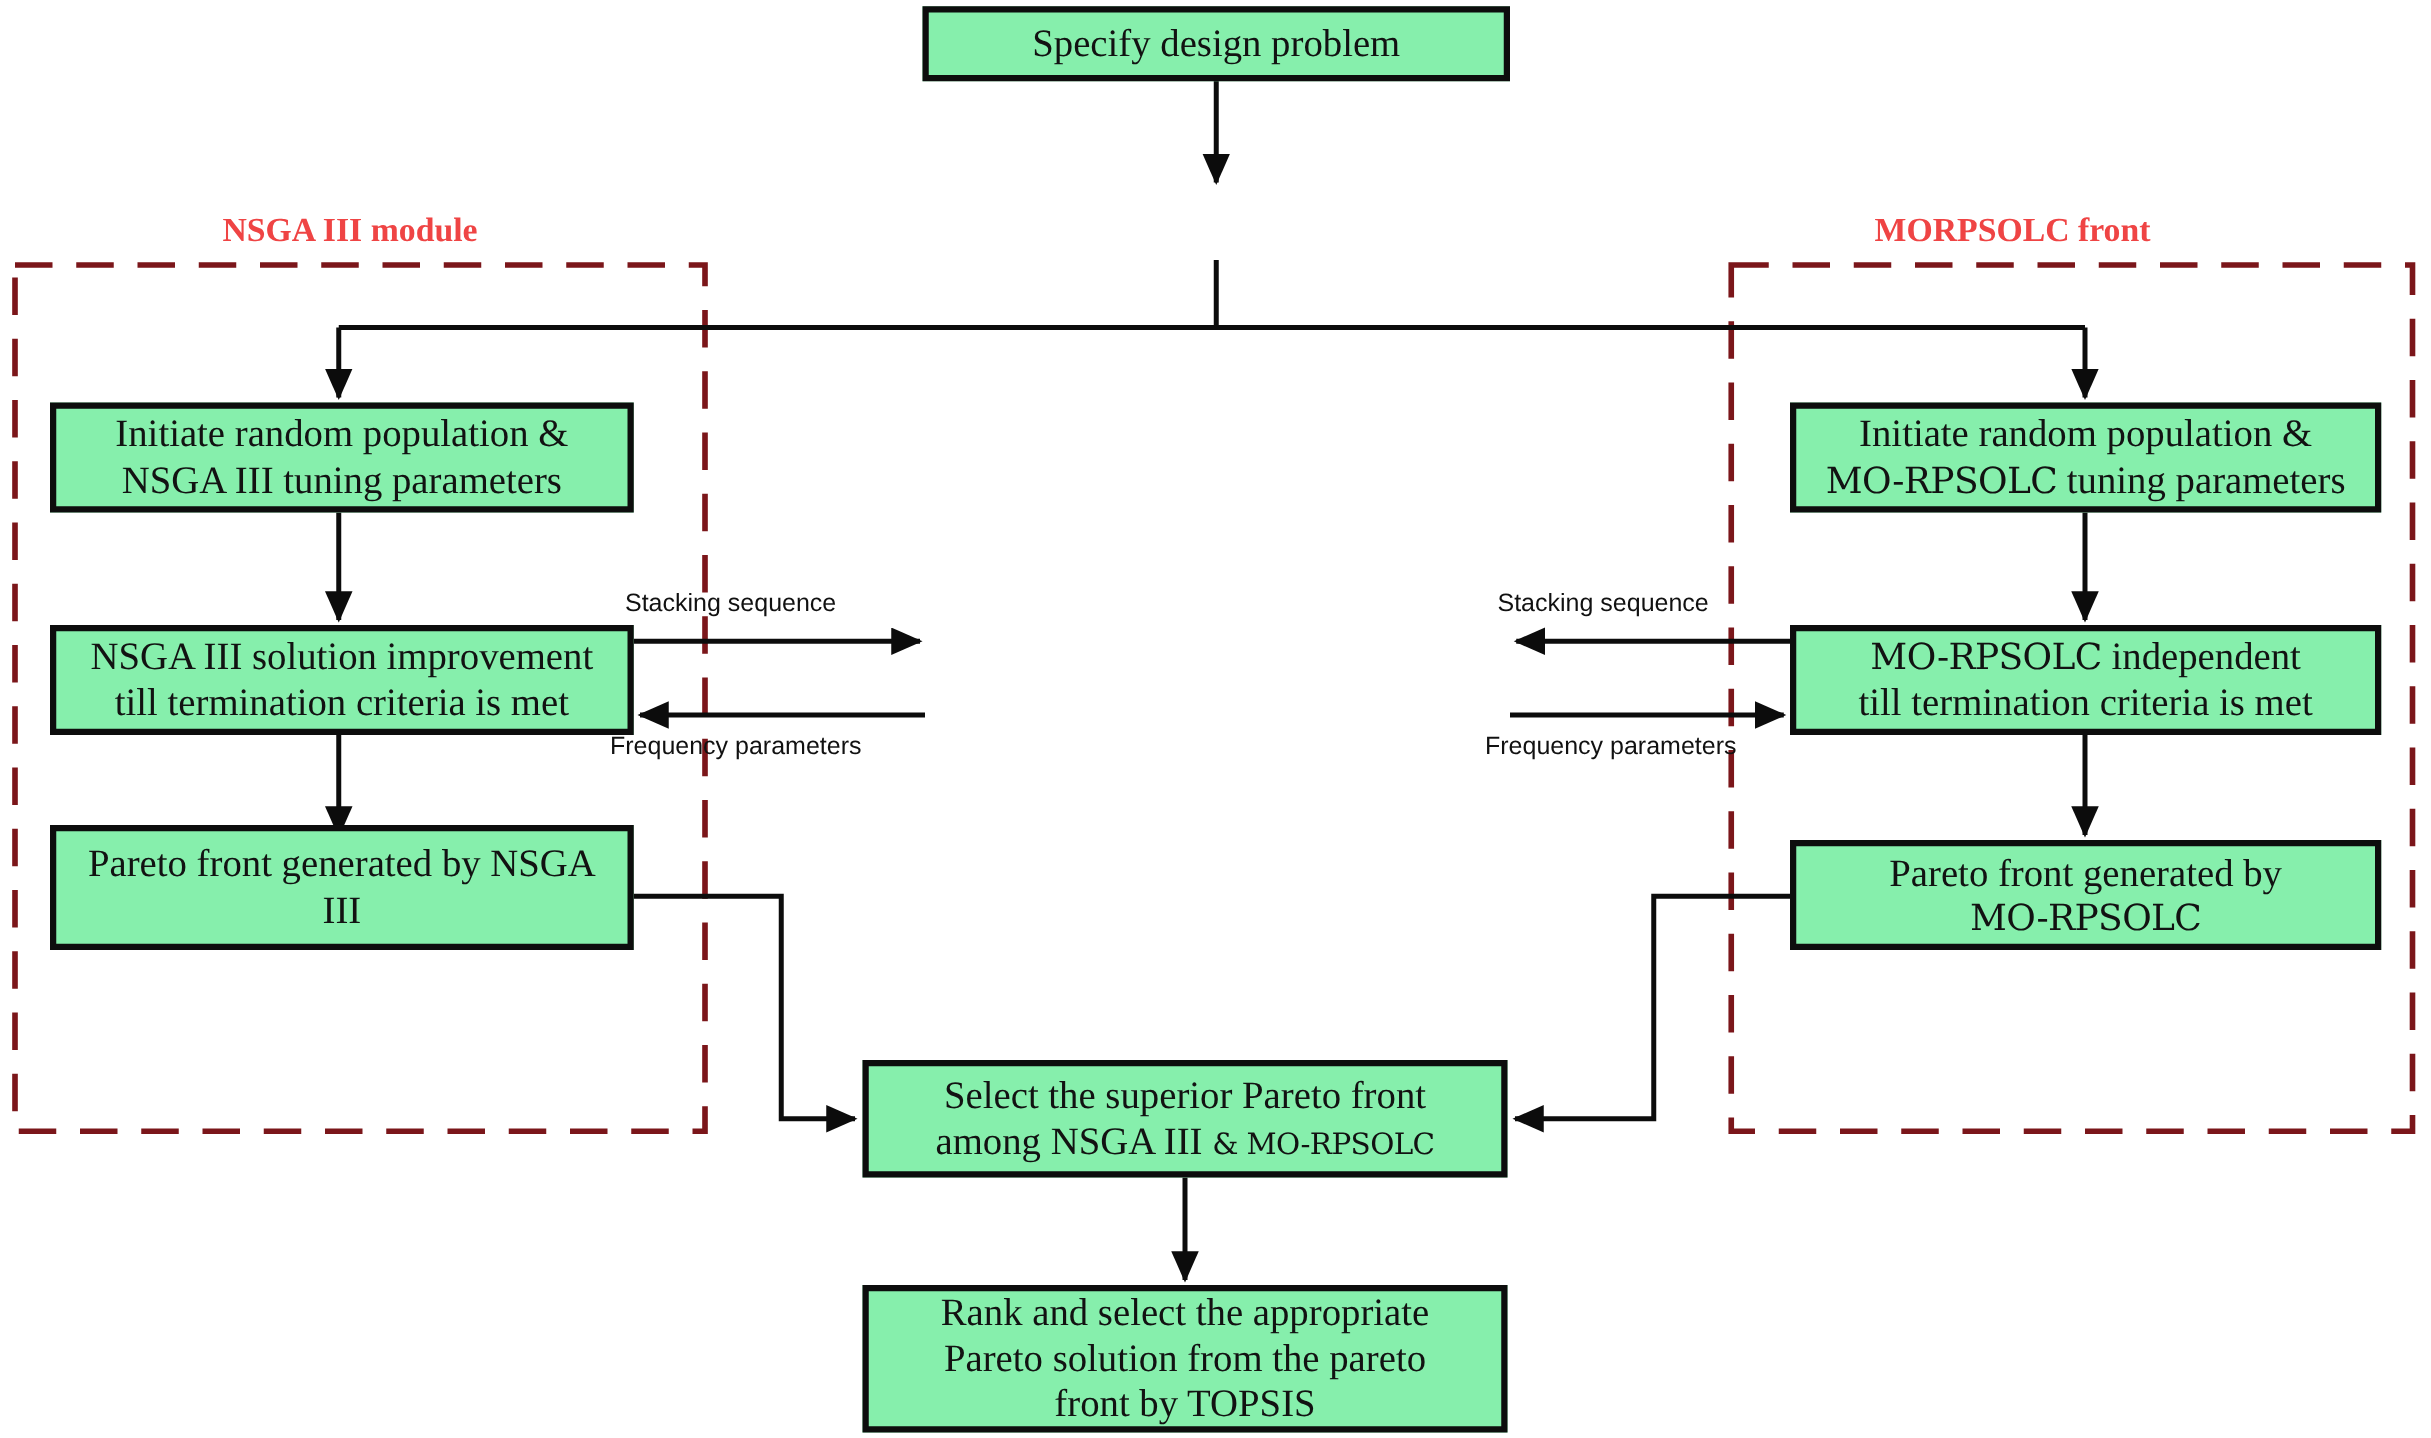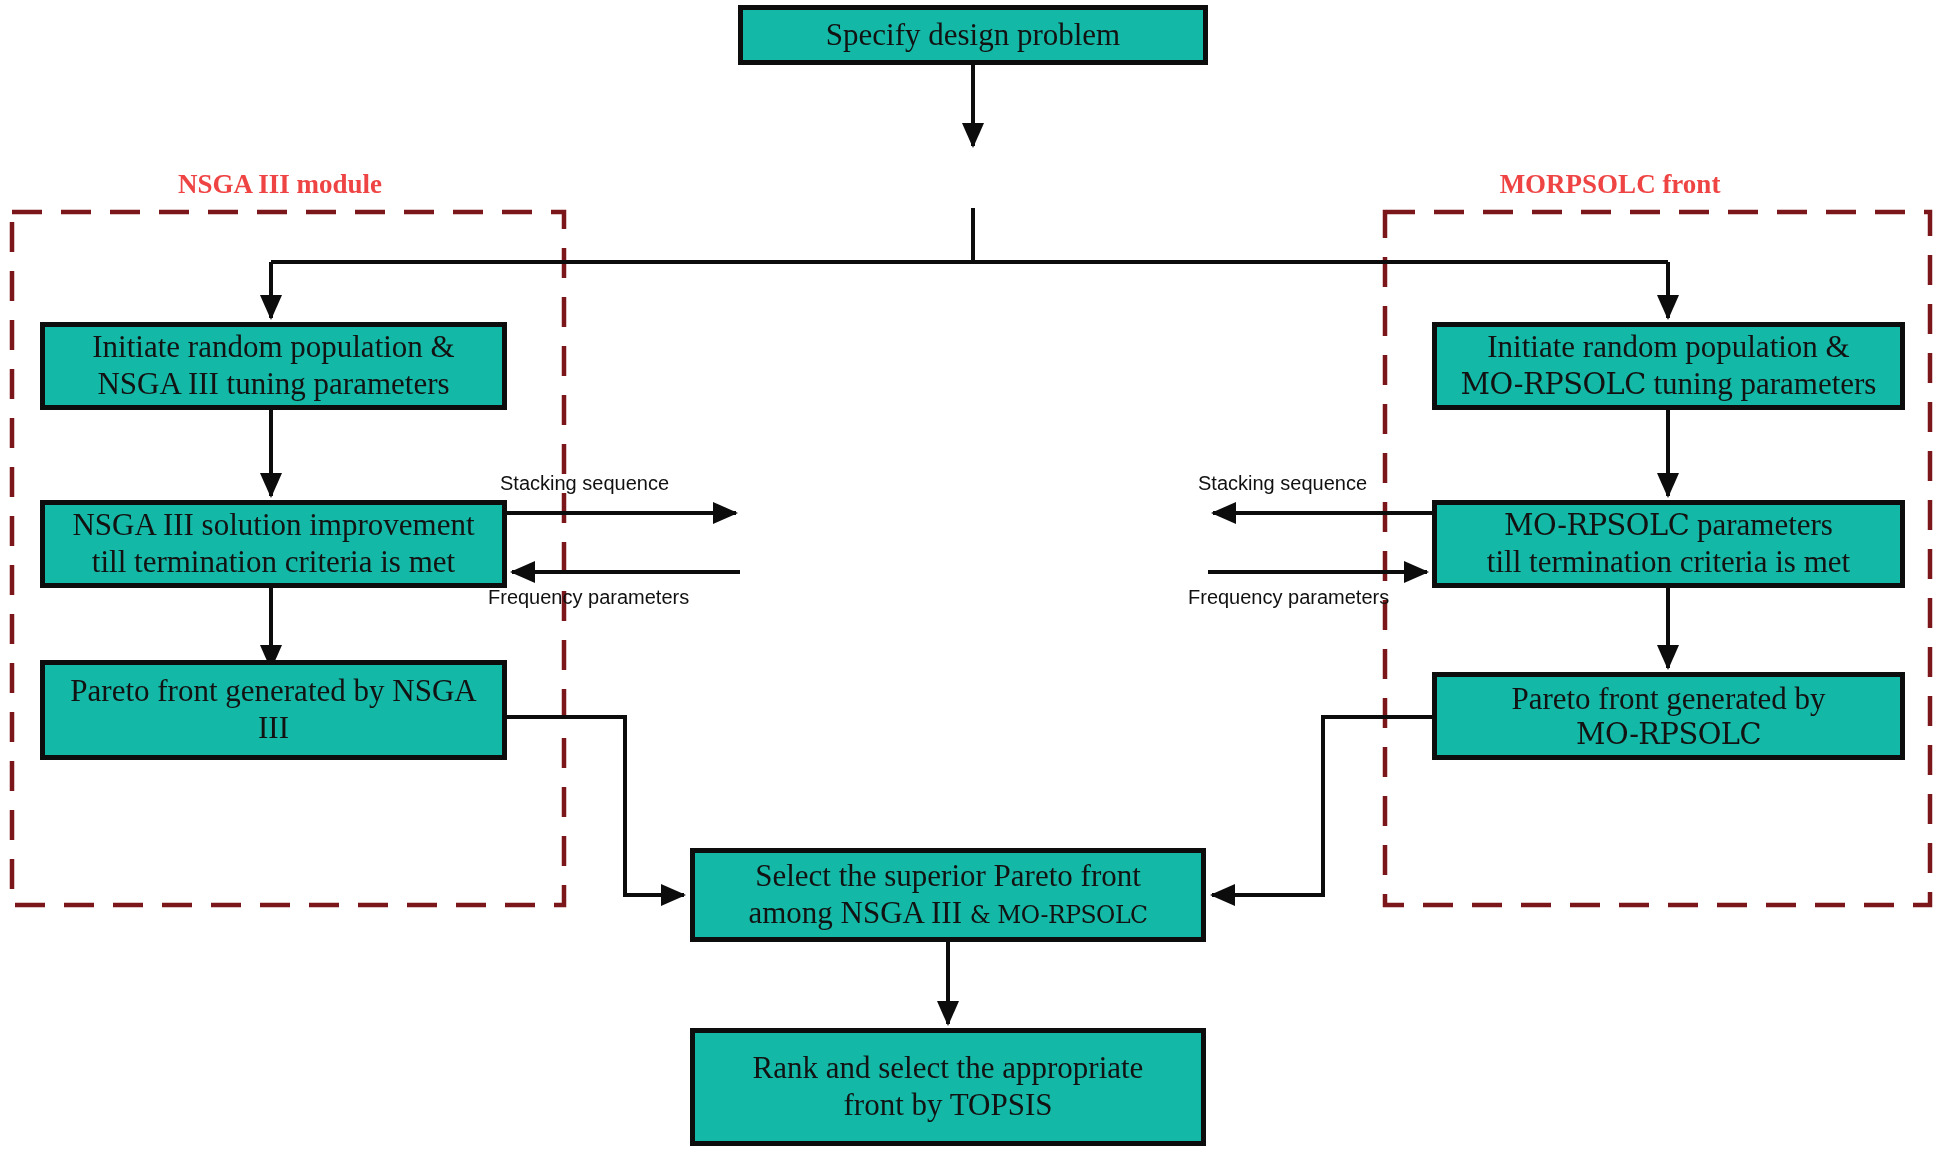--- a/index.html
+++ b/index.html
@@ -2,21 +2,21 @@
 <html><head>
 <meta charset="utf-8">
 <style>
   html,body{margin:0;padding:0;background:#ffffff;}
   #canvas{
     position:relative;width:1945px;height:1150px;background:#ffffff;overflow:hidden;
     font-family:"Liberation Serif", serif;color:#121212;
   }
   #connector-layer{position:absolute;left:0;top:0;z-index:1;}
   .node{
-    position:absolute;z-index:2;background:#14b8a6;border:5px solid #0d0d0d;
+    position:absolute;z-index:2;background:#86efac;border:5px solid #0d0d0d;
     display:flex;flex-direction:column;align-items:center;justify-content:center;
     text-align:center;font-size:31px;line-height:1.18;box-sizing:border-box;
   }
   .node .ln{display:block;white-space:nowrap;}
   .alt{font-family:"DejaVu Serif", serif;font-size:0.93em;letter-spacing:-0.5px;}
   .alt-sm{font-family:"DejaVu Serif", serif;font-size:0.76em;letter-spacing:-0.5px;}
   .module-title{
     position:absolute;z-index:2;text-align:center;font-weight:bold;font-size:27px;
     color:#ef4444;line-height:1.1;
   }
@@ -90,39 +90,40 @@
 
   <div class="node" style="left:1432px;top:322px;width:473px;height:88px;">
     <span class="ln">Initiate random population &amp;</span>
     <span class="ln">
       <span class="alt">MO-RPSOLC</span><span> tuning parameters</span>
     </span>
   </div>
 
   <div class="node" style="left:1432px;top:500px;width:473px;height:88px;">
     <span class="ln">
-      <span class="alt">MO-RPSOLC</span><span> parameters</span>
+      <span class="alt">MO-RPSOLC</span><span> independent</span>
     </span>
     <span class="ln">till termination criteria is met</span>
   </div>
 
   <div class="node" style="left:1432px;top:672px;width:473px;height:88px;">
     <span class="ln">Pareto front generated by</span>
     <span class="ln alt">MO-RPSOLC</span>
   </div>
 
   <div class="node" style="left:690px;top:848px;width:516px;height:94px;">
     <span class="ln">Select the superior Pareto front</span>
     <span class="ln">
       <span>among NSGA III </span><span class="alt-sm">&amp; MO-RPSOLC</span>
     </span>
   </div>
 
   <div class="node" style="left:690px;top:1028px;width:516px;height:118px;">
     <span class="ln">Rank and select the appropriate</span>
+    <span class="ln">Pareto solution from the pareto</span>
     <span class="ln">front by TOPSIS</span>
   </div>
 
   <div class="edge-label" style="left:500px;top:472px;width:245px;">Stacking sequence</div>
   <div class="edge-label" style="left:488px;top:586px;width:270px;">Frequency parameters</div>
   <div class="edge-label" style="left:1198px;top:472px;width:248px;">Stacking sequence</div>
   <div class="edge-label" style="left:1188px;top:586px;width:270px;">Frequency parameters</div>
 
 </div>
 

